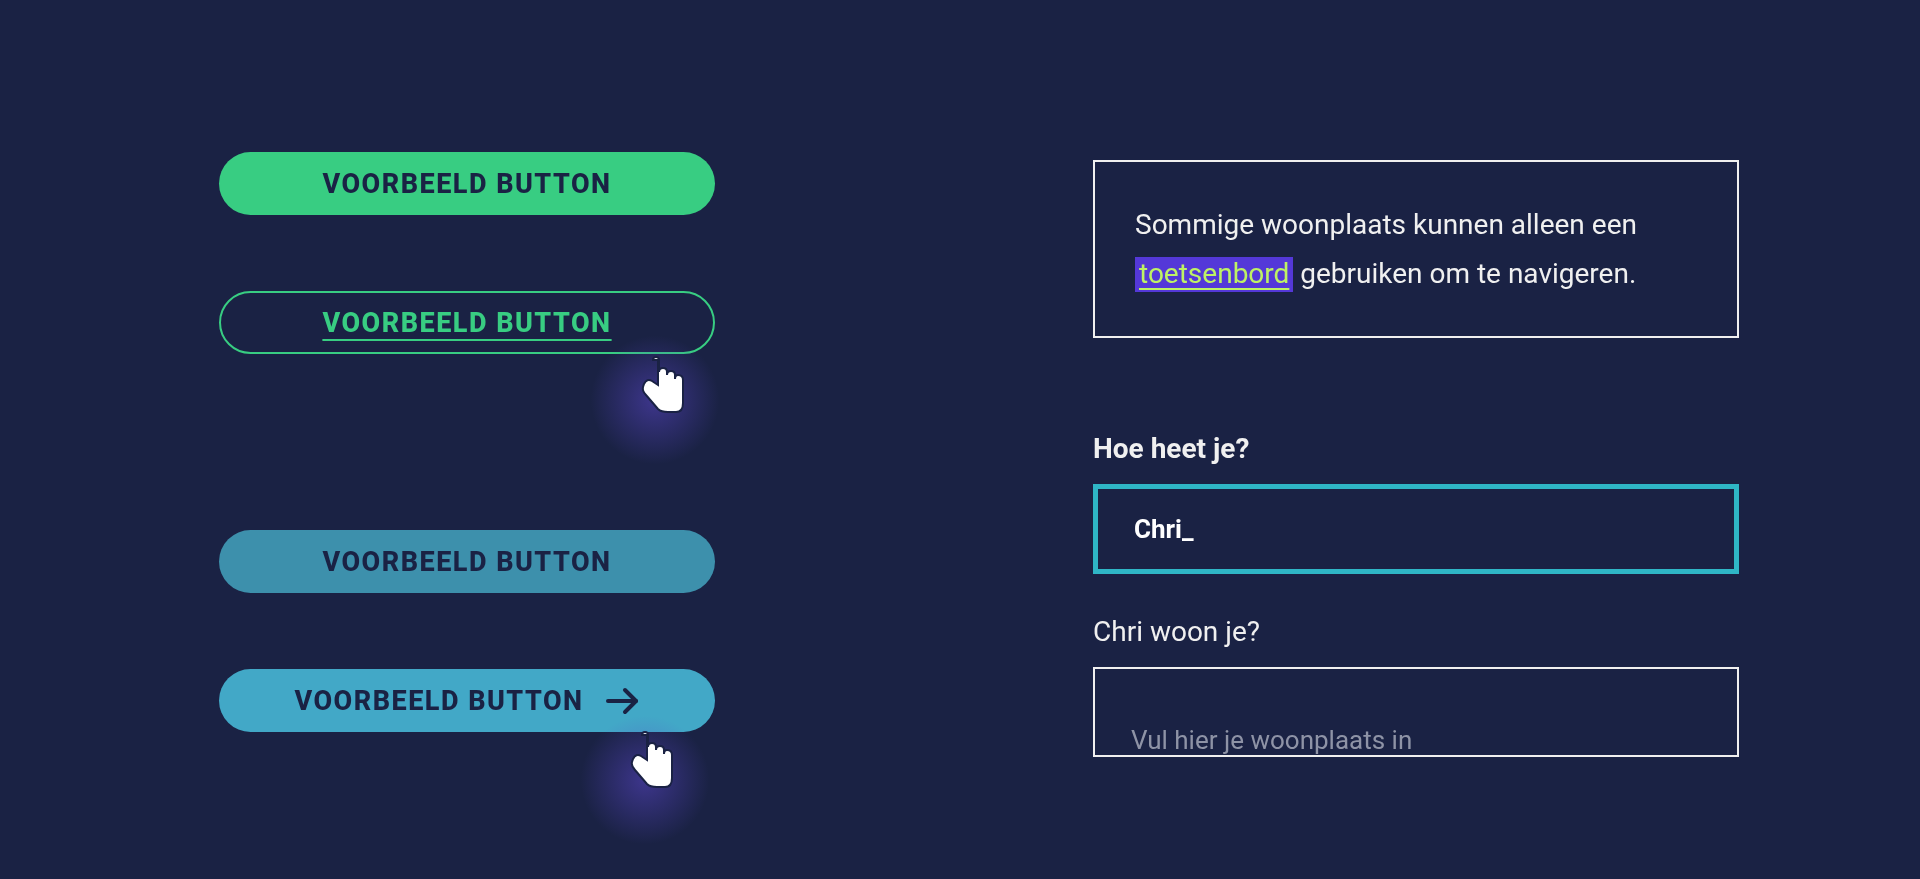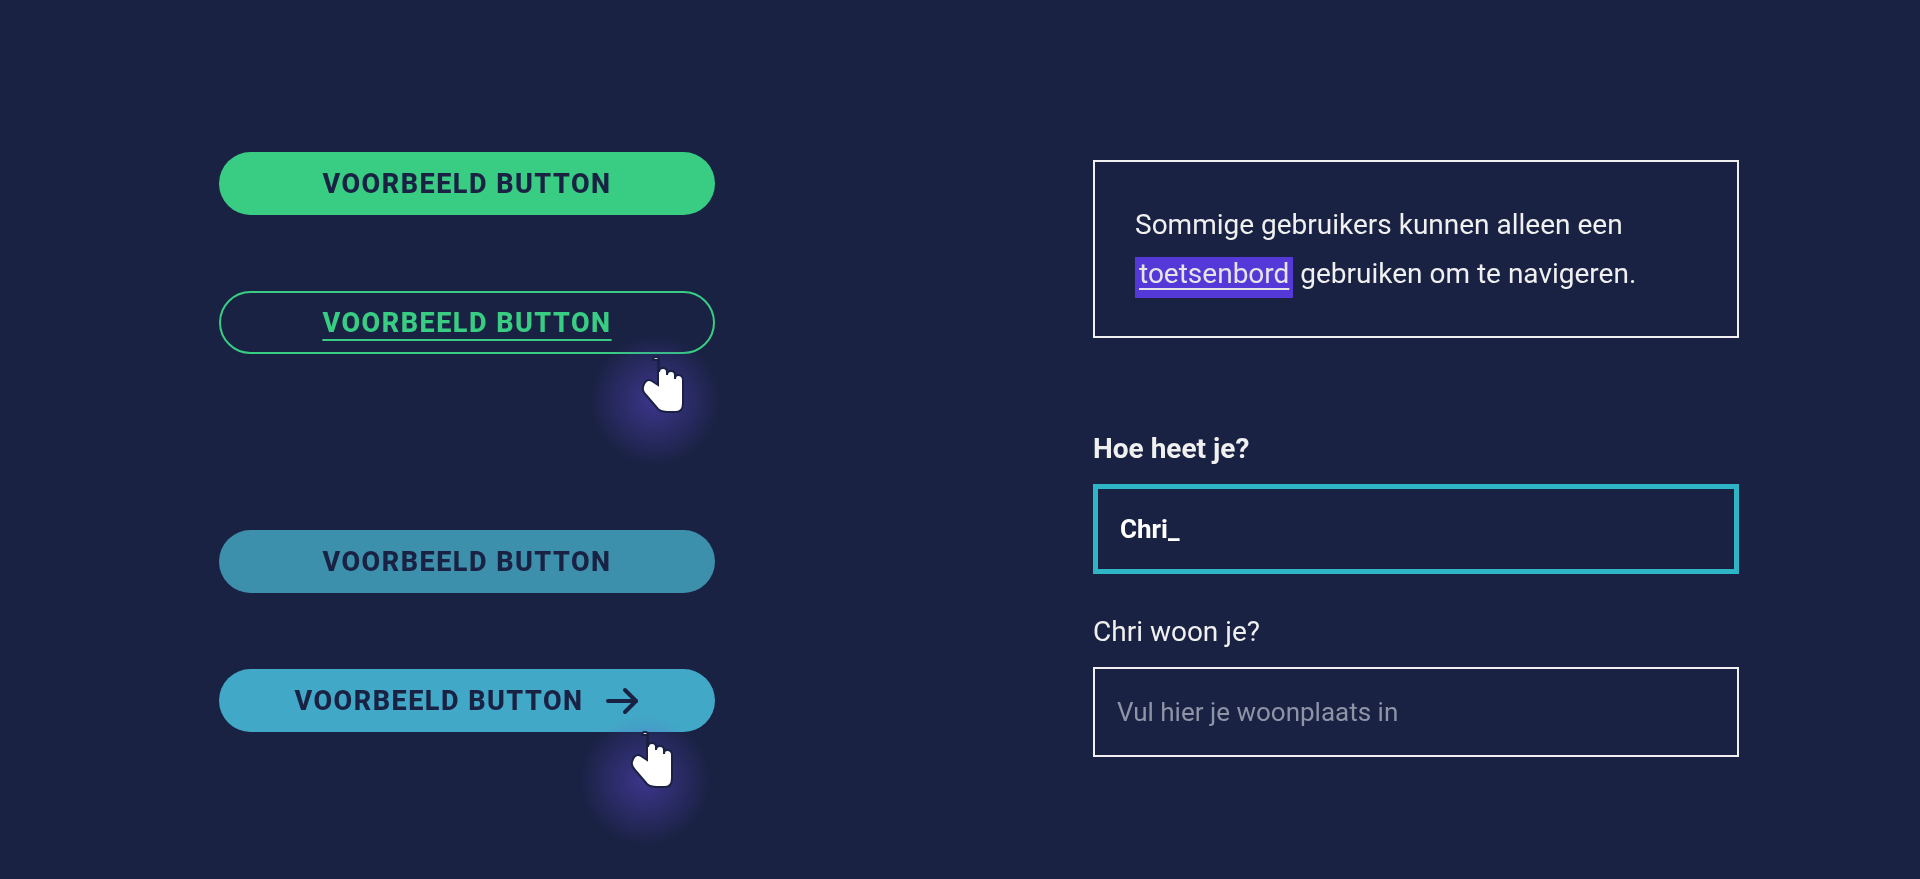--- a/index.html
+++ b/index.html
@@ -67,54 +67,55 @@
     left: 1093px; top: 160px;
     width: 646px;
     border: 2px solid #f0f0f0;
     padding: 38px 40px;
     font-size: 28px;
     line-height: 1.75;
     color: #f0f0f0;
   }
   .info-box .link {
     background: #5438d8;
-    color: #e5e5e5;
+    color: #bef264;
     text-decoration: underline;
     text-underline-offset: 5px;
-    padding: 0 4px 8px 4px;
+    padding: 0 4px 2px 4px;
   }
 
   .field-label {
     position: absolute;
     left: 1093px;
     font-size: 28px;
     color: #f0f0f0;
   }
   .field-label.name  { top: 432px; font-weight: bold; }
   .field-label.city  { top: 615px; }
 
   .text-input {
     position: absolute;
     left: 1093px;
     width: 646px;
     height: 90px;
     background: transparent;
     font-size: 26px;
-    padding: 0 22px;
+    padding: 0 36px;
     display:flex; align-items:center;
   }
   .text-input.name {
     top: 484px;
     border: 5px solid #2fb6c6;
     color:#fff; font-weight:700;
   }
   .text-input.city {
     top: 667px;
     border: 2px solid #f0f0f0;
     color:#8e93a6;
+    align-items:flex-end;
   }
 </style>
 </head>
 <body>
 
 <div class="btn btn-green-solid">
   <span>VOORBEELD BUTTON</span>
 </div>
 
 <div class="btn btn-green-outline">
@@ -141,21 +142,21 @@
   </span>
 </div>
 <div class="cursor-glow" style="left:575px; top:710px;"></div>
 <div class="cursor" style="left:625px; top:730px;">
   <svg width="50" height="60" viewBox="0 0 50 60">
     <path d="M20 5 L20 30 L14 26 Q9 23 6 29 L5 32 Q4 36 8 40 L20 54 Q23 57 30 57 L38 57 Q45 57 45 48 L45 25 Q45 20 40 20 Q37 20 37 24 L37 20 Q37 16 33 16 Q29 16 29 20 L29 17 Q29 13 25 13 Q21 13 21 17 L21 5 Q21 2 18 2 Q15 2 15 5 Z" transform="translate(2,0)" fill="#ffffff" stroke="#1a2244" stroke-width="2"></path>
   </svg>
 </div>
 
 <div class="info-box">
-  <span>Sommige gebruikers kunnen alleen een </span><span class="link">toetsenbord</span><span> gebruiken om te navigeren.</span>
+  <span>Sommige woonplaats kunnen alleen een </span><span class="link">toetsenbord</span><span> gebruiken om te navigeren.</span>
 </div>
 
 <div class="field-label name">Hoe heet je?</div>
 <div class="text-input name">
   <span>Chri</span>
     <span>_</span>
 </div>
 
 <div class="field-label city">Chri woon je?</div>
 <div class="text-input city">

